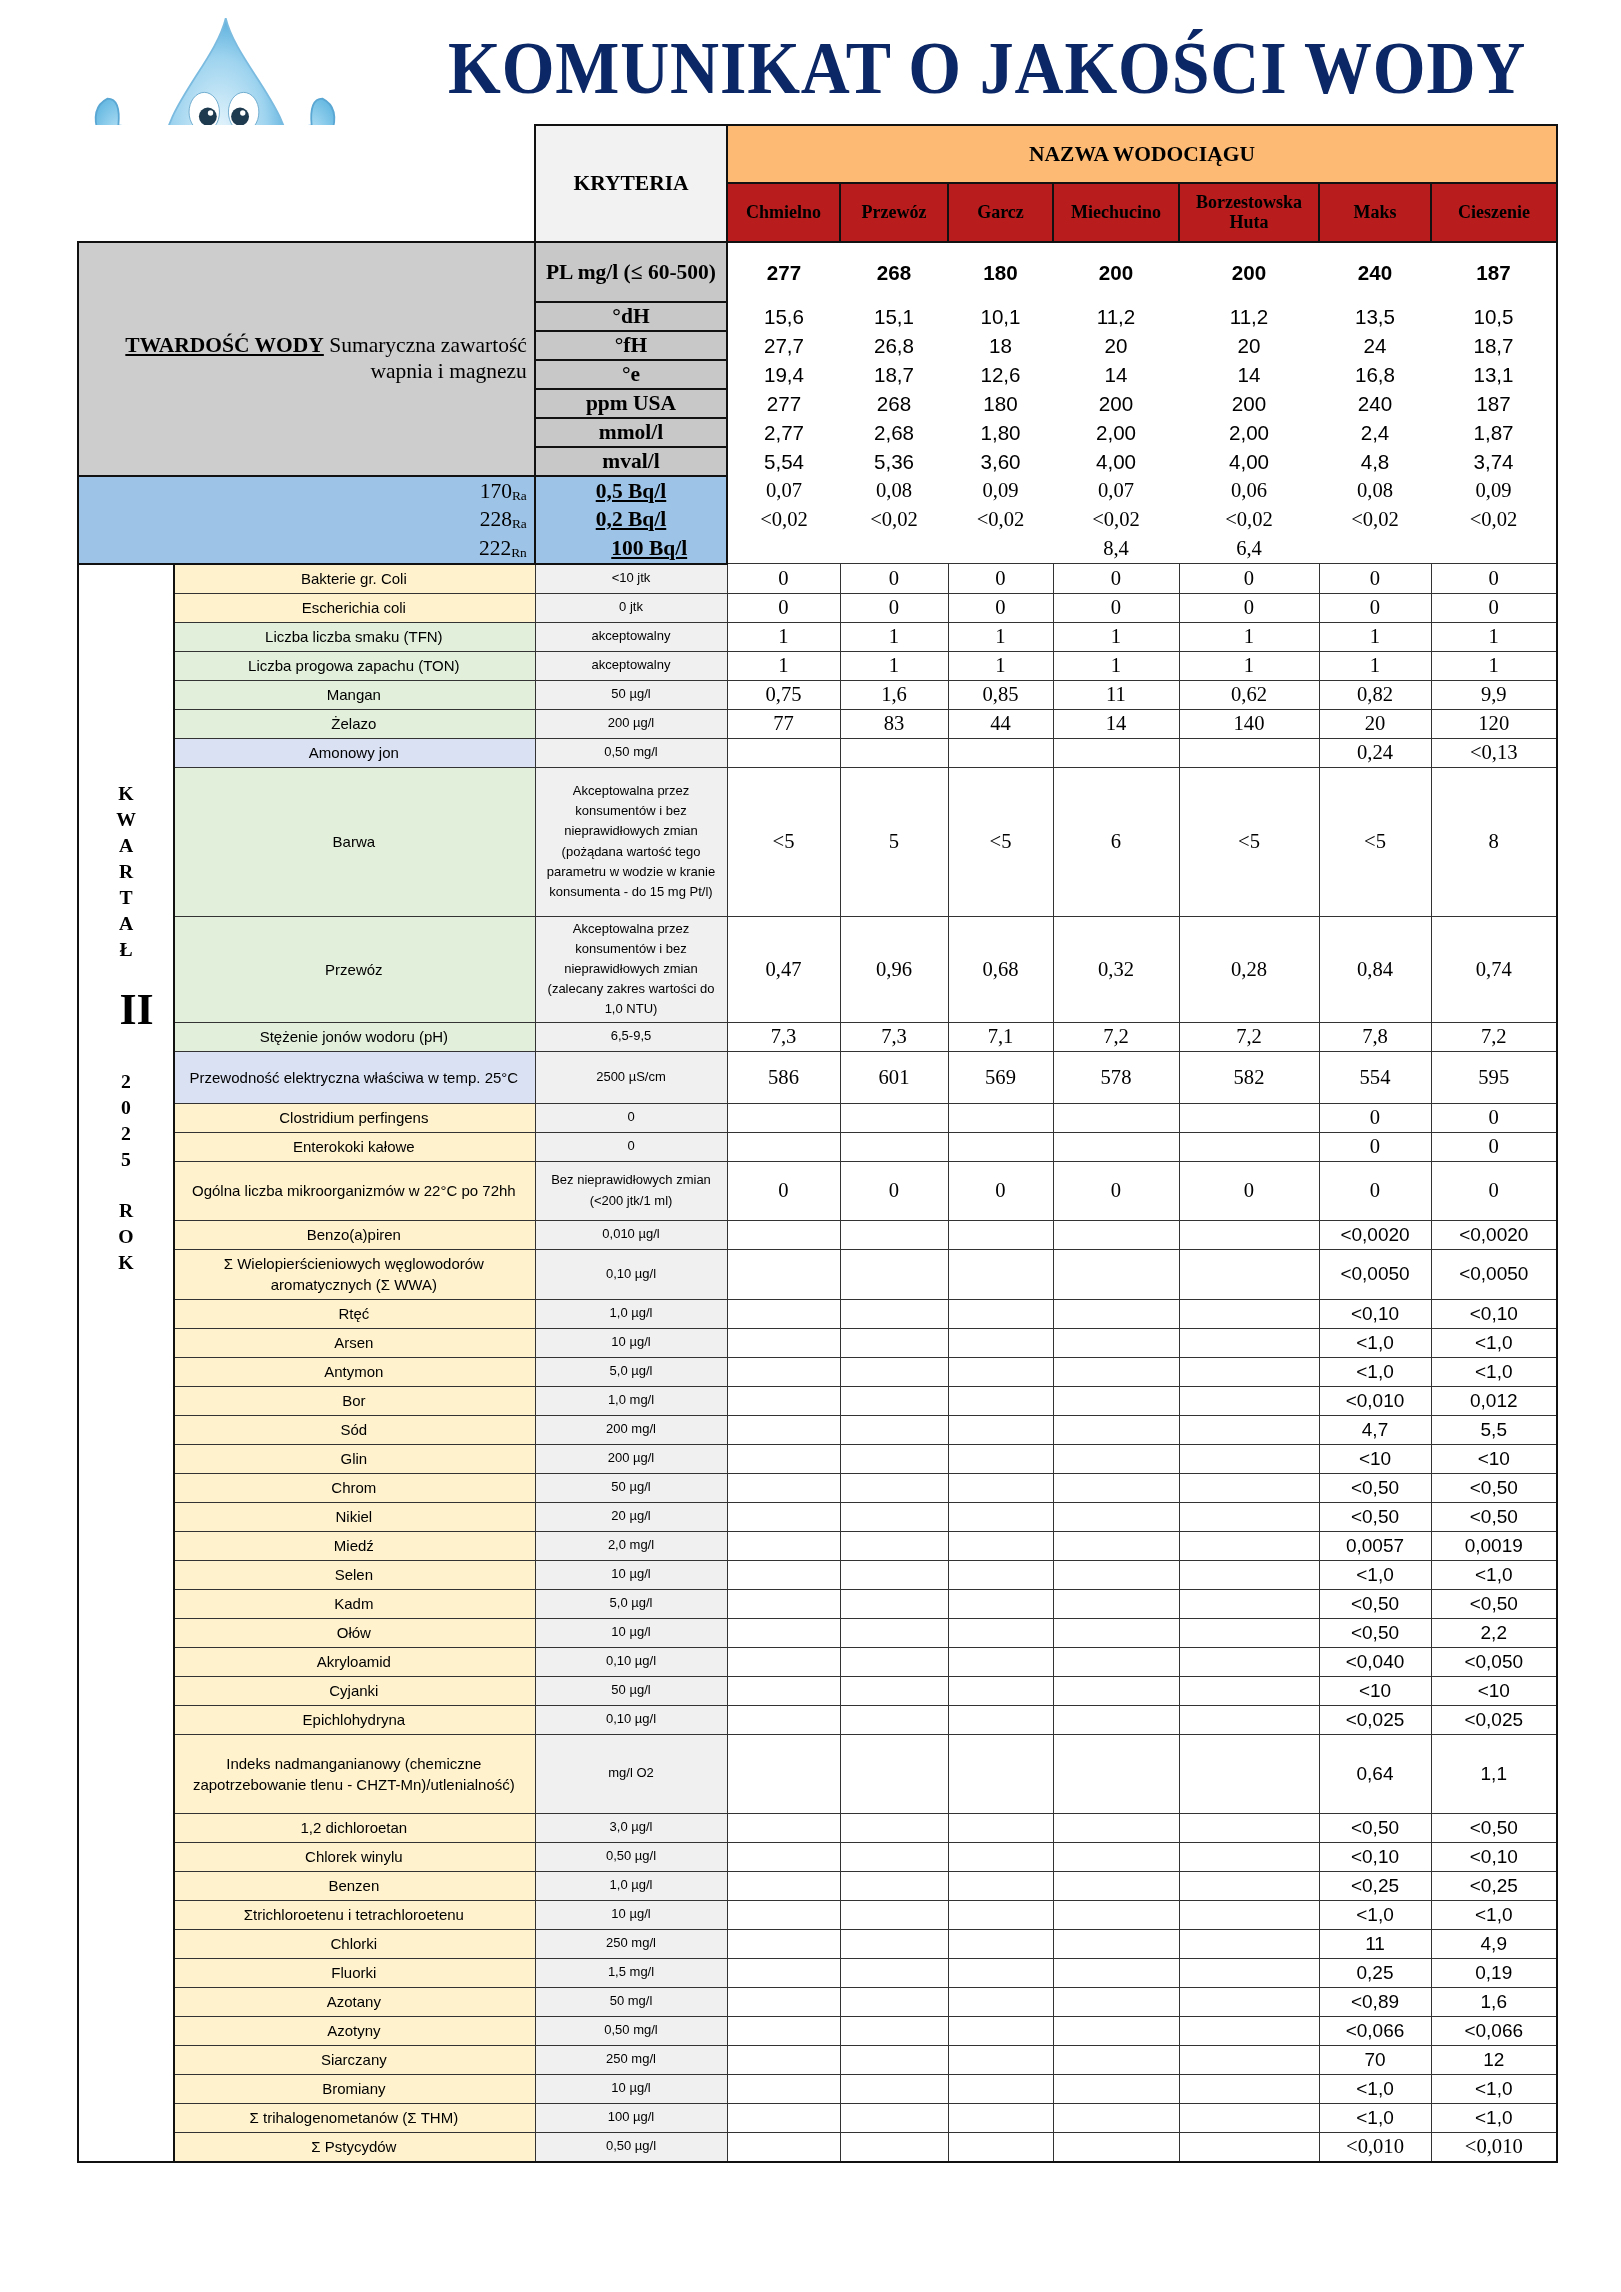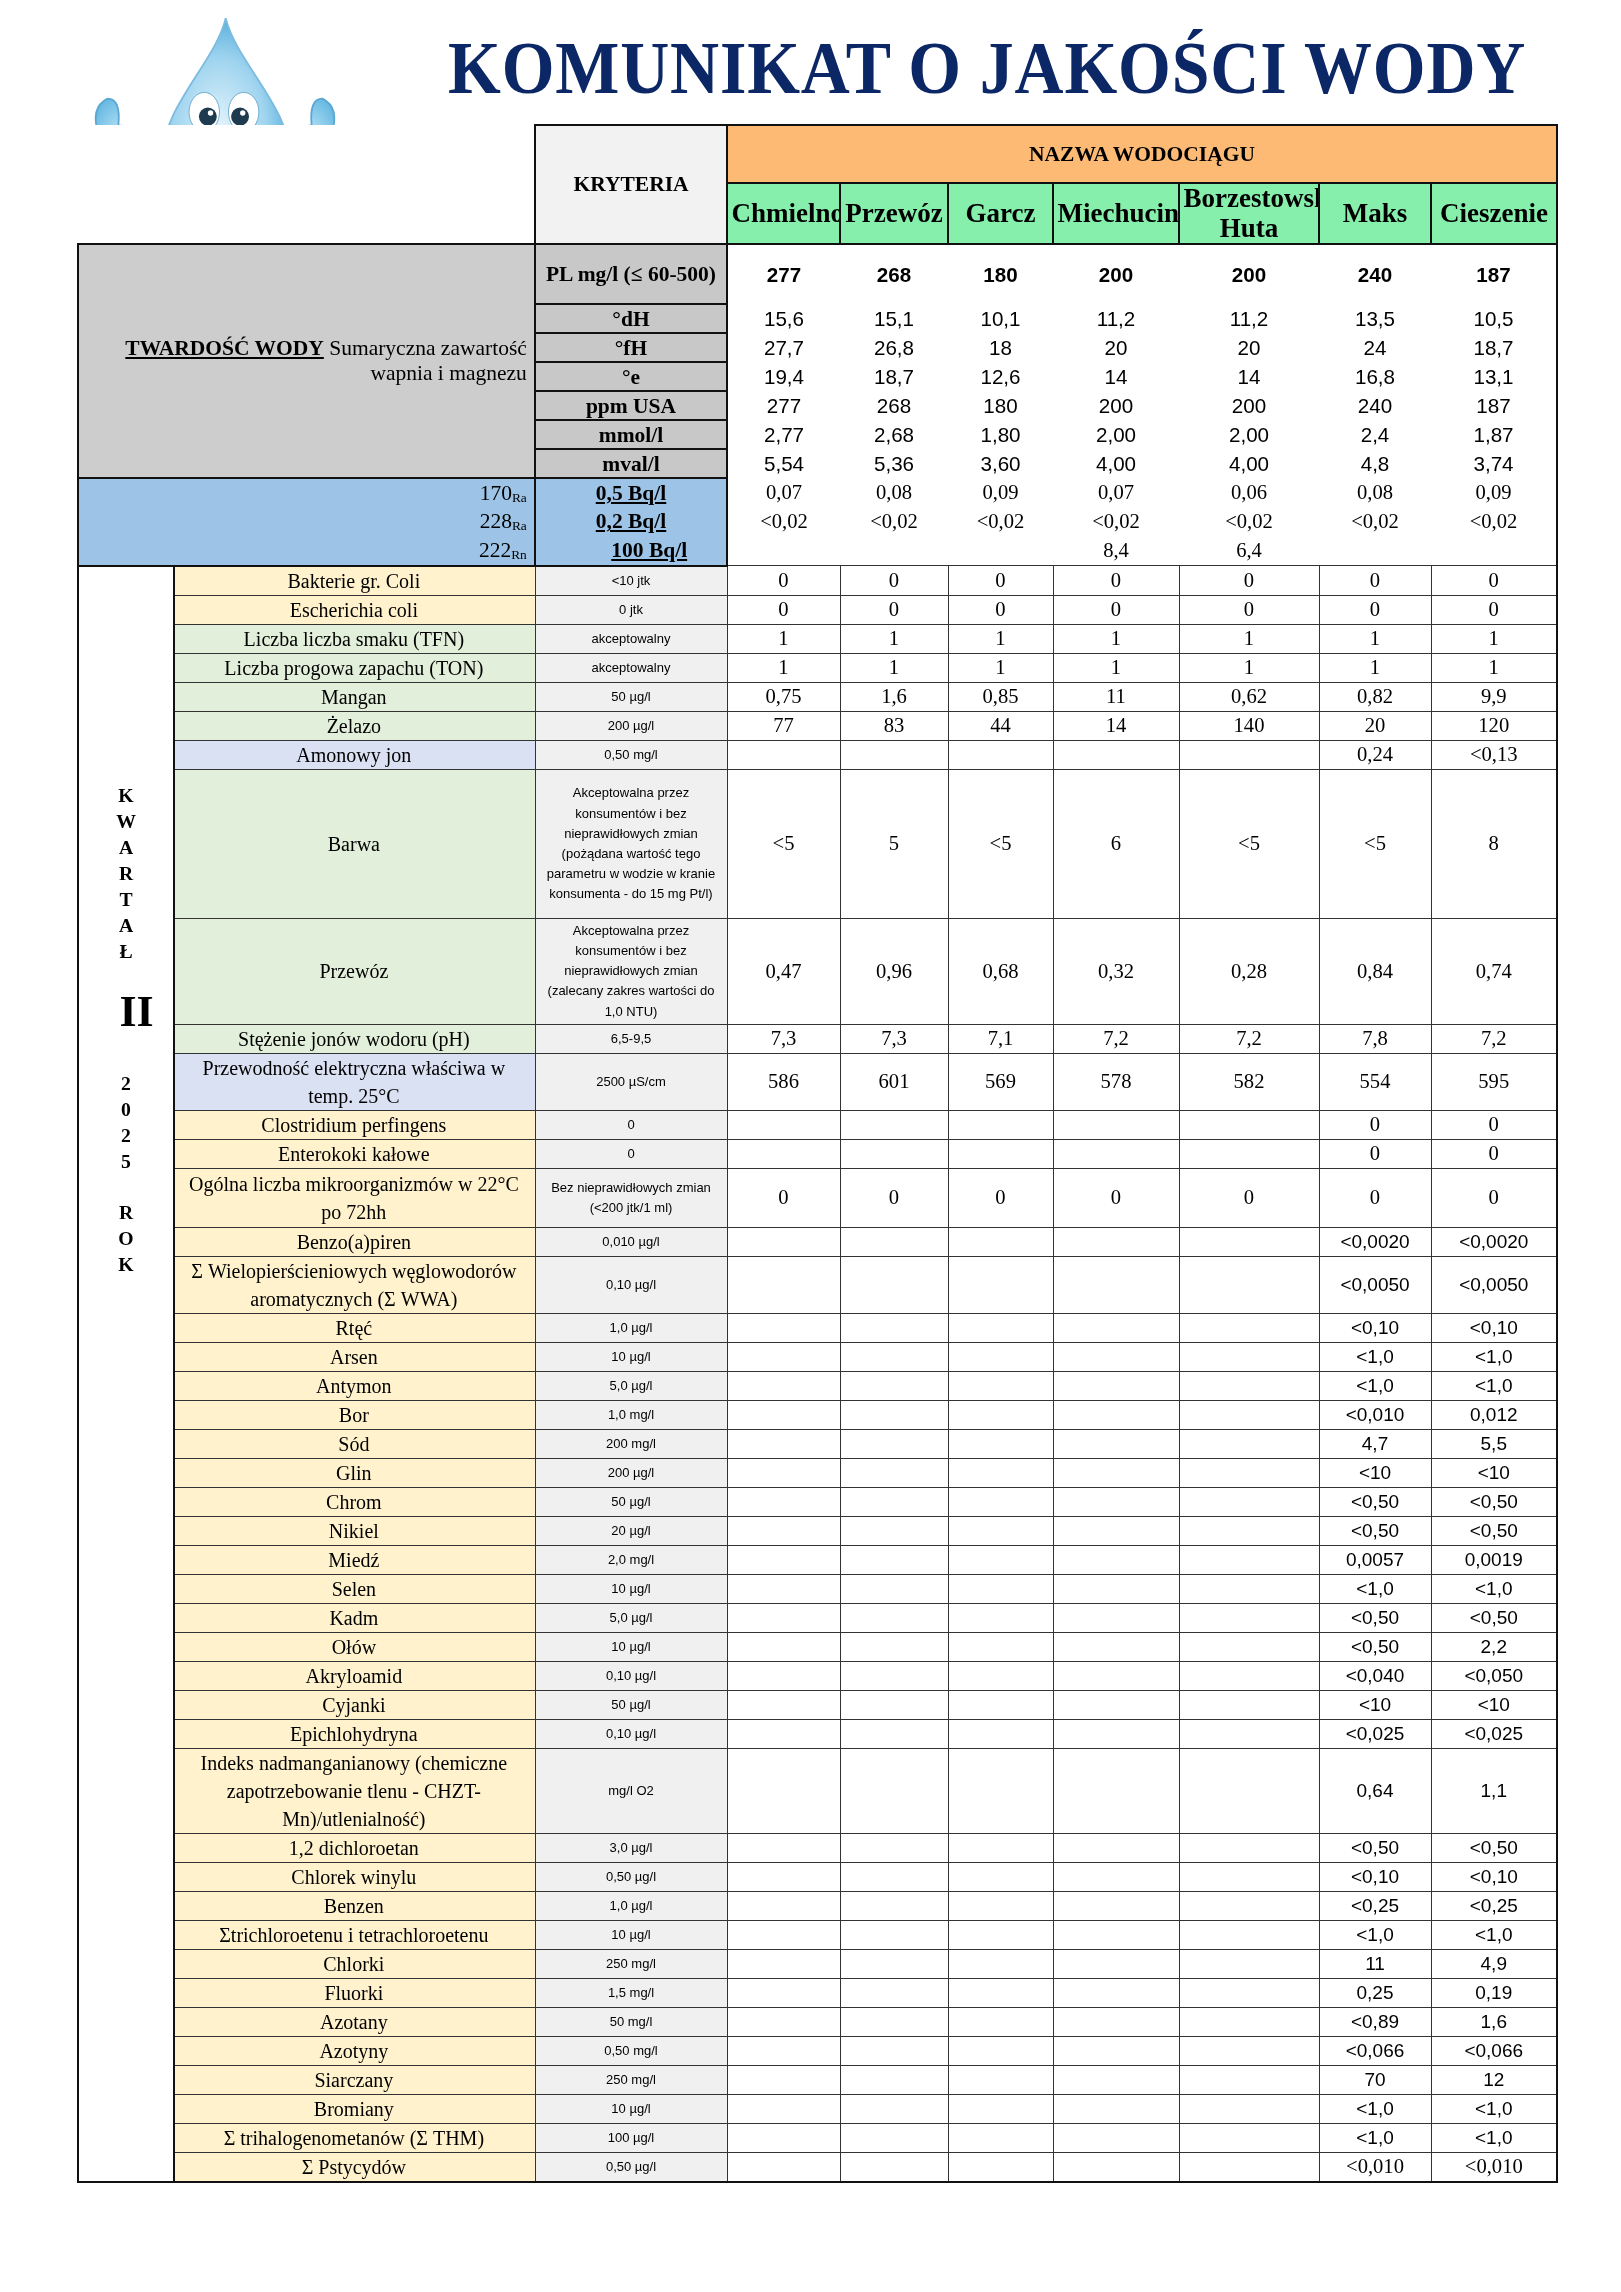--- a/index.html
+++ b/index.html
@@ -3,37 +3,37 @@
 <meta charset="utf-8">
 <style>
   html, body { margin: 0; padding: 0; background: #ffffff; }
   body { width: 1622px; height: 2293px; position: relative; overflow: hidden; font-family: "Liberation Serif", serif; color: #000; }
   .mascot { position: absolute; left: 36px; top: 9px; width: 358px; height: 233px; }
   .title { position: absolute; left: 448px; top: 27px; width: 1128px; font-family: "Liberation Serif", serif; font-weight: bold; font-size: 73px; color: #0b2765; letter-spacing: 0.9px; white-space: nowrap; transform: scaleX(0.93); transform-origin: left top; }
   table.main { position: absolute; left: 77px; top: 124px; border-collapse: collapse; table-layout: fixed; width: 1479px; }
   table.main td, table.main th { border: 1.3px solid #333; padding: 0 3.6px; text-align: center; vertical-align: middle; overflow: hidden; }
   .hdr-crit { background: #f2f2f2; font-weight: bold; font-size: 21.5px; }
   .hdr-name { background: #fdba74; font-weight: bold; font-size: 21.5px; height: 56px; }
-  .hdr-town { background: #86efac; font-weight: bold; font-size: 27px; height: 57px; line-height: 1.1; }
+  .hdr-town { background: #b91c1c; font-weight: bold; font-size: 18px; height: 57px; line-height: 1.1; }
   .blank { border: none !important; background: #fff; }
   .hard-label { background: #cdcdcd; text-align: right !important; font-size: 21.5px; line-height: 1.2; padding-right: 7.2px !important; vertical-align: middle; }
   .hard-label u { font-weight: bold; }
   .hard-unit { background: #c8c8c8; font-weight: bold; font-size: 21.5px; line-height: 1.05; }
   .hard-val { font-family: "Liberation Sans", sans-serif; font-size: 20.6px; height: 29px; border-top: none !important; border-bottom: none !important; }
   .hard-val.bold { font-weight: bold; height: 59px; }
   .iso-label { background: #9dc3e6; text-align: right !important; font-size: 21.5px; padding-right: 7.2px !important; }
   .iso-label sub { font-size: 13.4px; vertical-align: -1.8px; }
   .iso-unit { background: #9dc3e6; font-weight: bold; font-size: 21.5px; text-decoration: underline; }
   .iso-val { font-size: 20.6px; height: 29px; border-top: none !important; border-bottom: none !important; }
   .sect { border: 2.2px solid #111 !important; }
   .quarter { background: #fff; font-weight: bold; font-size: 19.7px; line-height: 26px; vertical-align: middle; padding: 0 !important; }
   .quarter .big { font-size: 44px; line-height: 81px; display: block; margin: 7.2px 0 18px; padding-left: 21px; }
   .quarter span.l { display: block; }
   .quarter .gap { display: block; height: 25px; }
-  .p-label { text-align: left; font-family: Liberation Serif, serif; font-size: 20px; line-height: 1.4; padding-right: 5.4px !important; }
+  .p-label { text-align: left; font-family: Liberation Sans, sans-serif; font-size: 15px; line-height: 1.4; padding-right: 5.4px !important; }
   .c-yellow { background: #fff2cc; }
   .c-green { background: #e2efda; }
   .c-blue { background: #d9e1f2; }
   .p-crit { background: #f0f0f0; font-family: "Liberation Sans", sans-serif; font-size: 13px; line-height: 1.55; }
   .p-val { font-size: 20.6px; }
   .p-val.sans { font-family: "Liberation Sans", sans-serif; font-size: 19px; }
   tr.r1 td { height: 28px; }
   .outer-bottom td { border-bottom: 2.7px solid #111 !important; }
 </style>
 </head>

